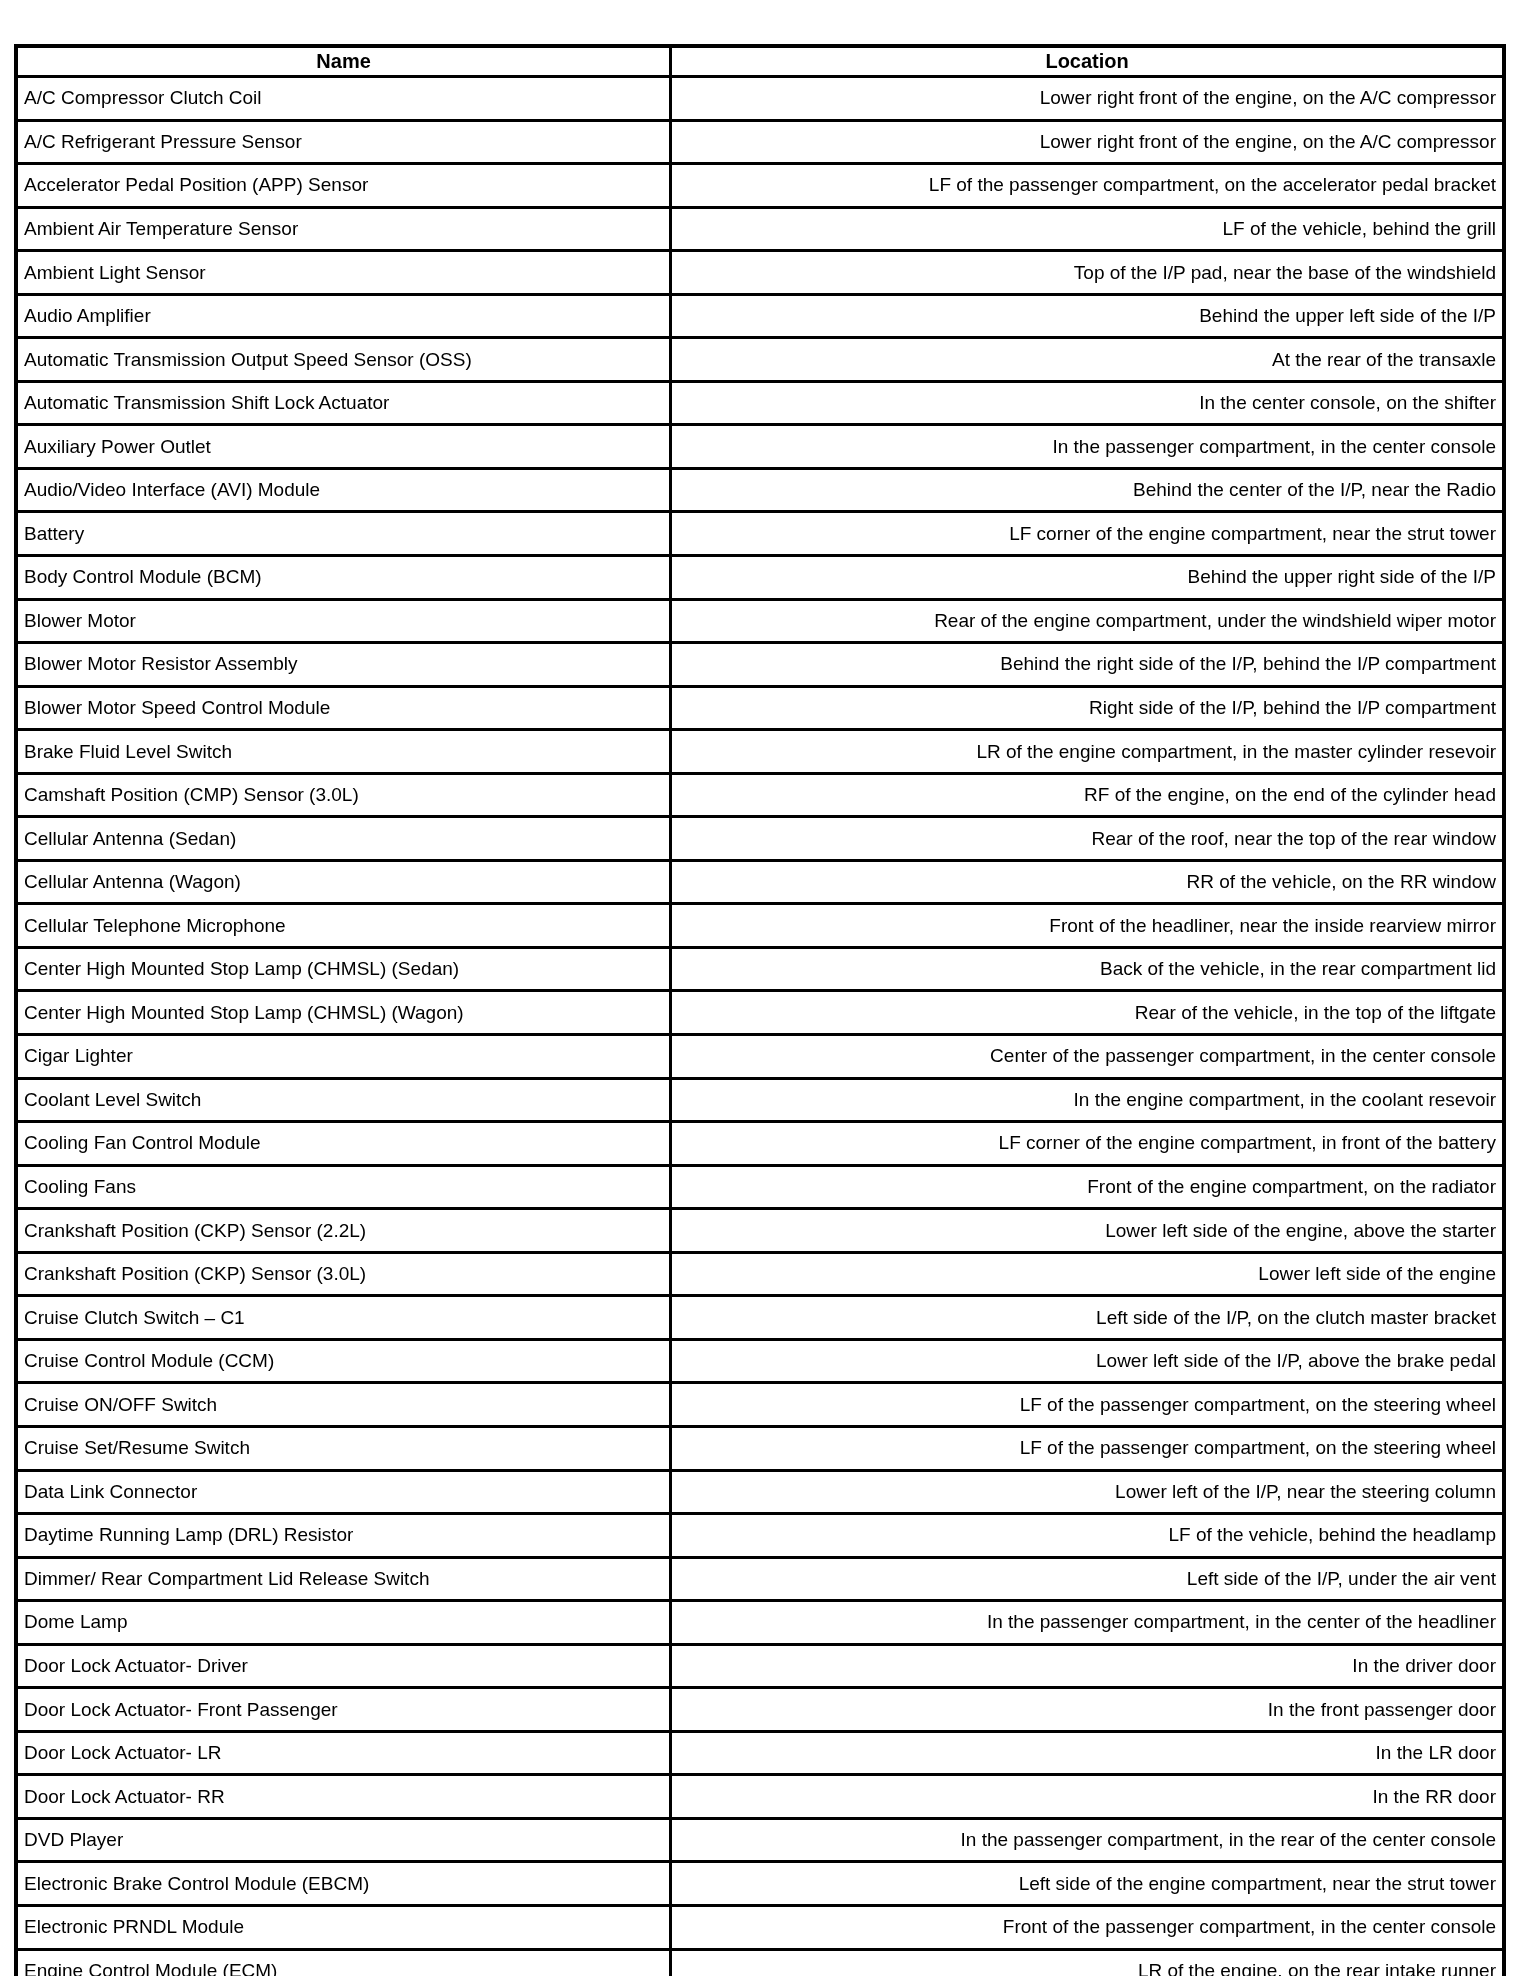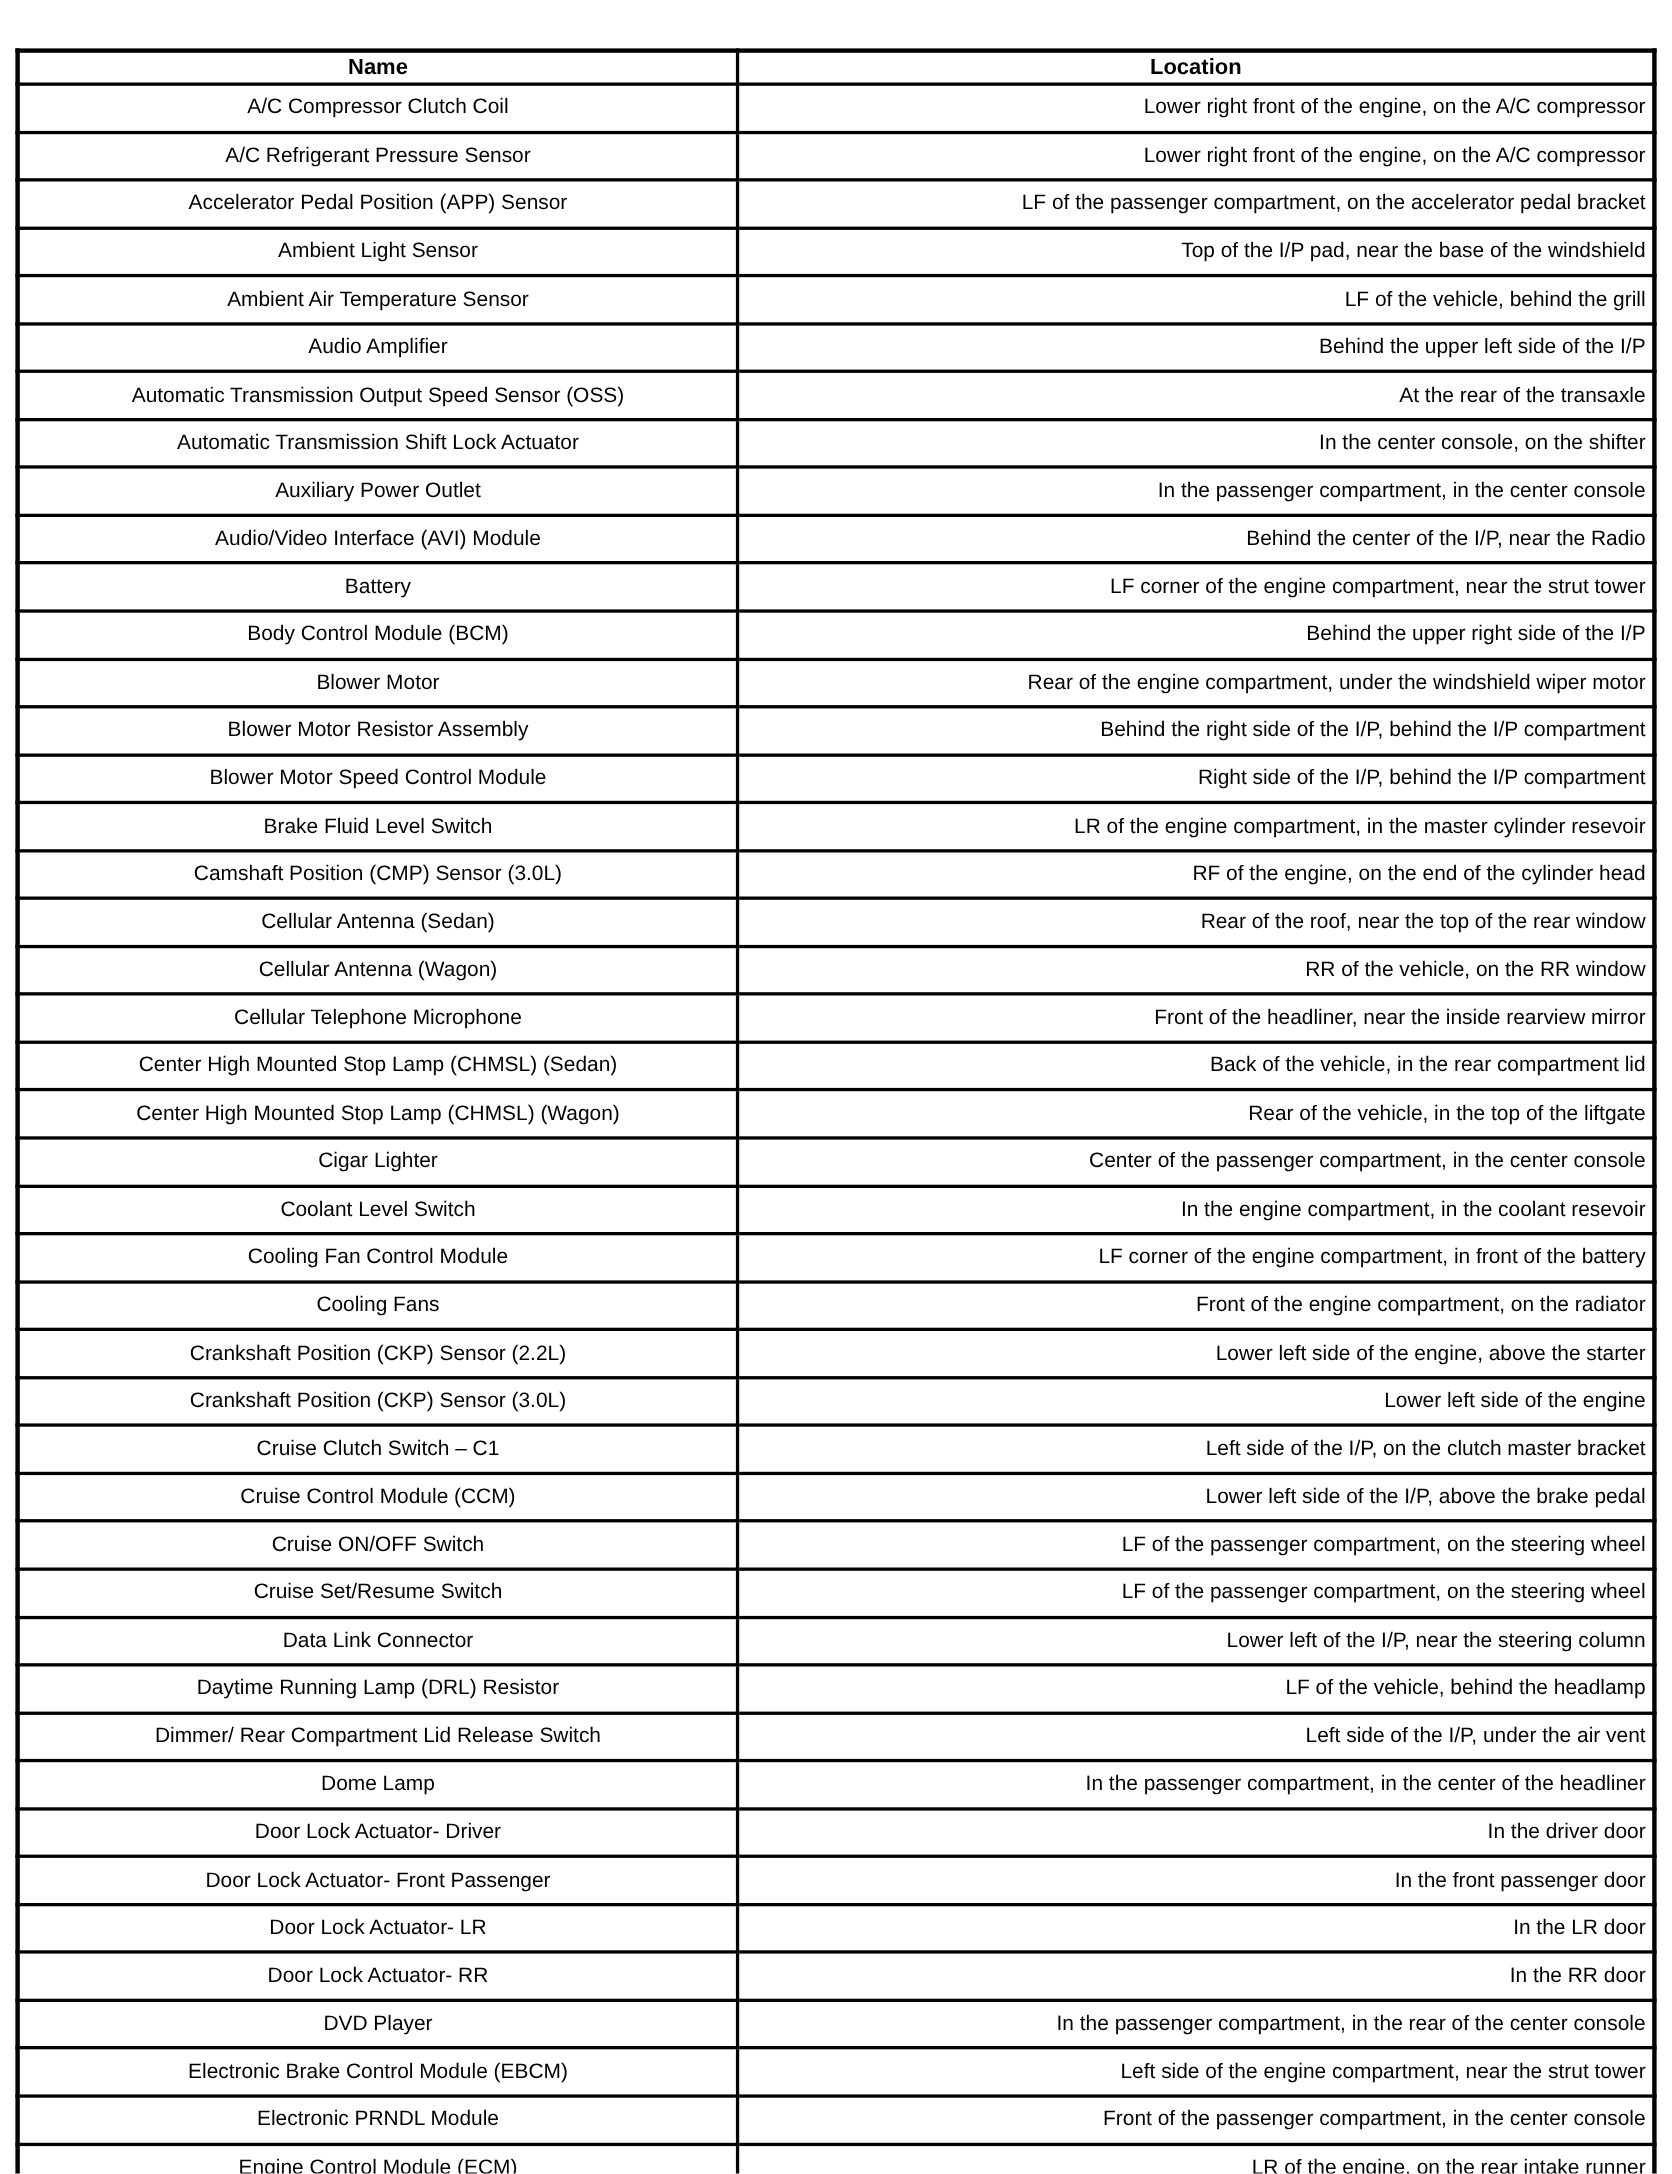--- a/index.html
+++ b/index.html
@@ -34,21 +34,21 @@
     overflow: hidden;
     white-space: nowrap;
   }
   table.component-table th {
     font-size: 20px;
     font-weight: bold;
     text-align: center;
   }
   col.col-name { width: 44%; }
   col.col-location { width: 56%; }
-  td.name-cell { text-align: center; }
+  td.name-cell { }
   td.location-cell { text-align: right; padding-left: 5px; }
 </style>
 </head>
 <body>
 
 <div class="page">
   <table class="component-table">
     <colgroup>
       <col class="col-name">
       <col class="col-location">
@@ -66,26 +66,26 @@
         </tr>
         <tr>
           <td class="name-cell">A/C Refrigerant Pressure Sensor</td>
           <td class="location-cell">Lower right front of the engine, on the A/C compressor</td>
         </tr>
         <tr>
           <td class="name-cell">Accelerator Pedal Position (APP) Sensor</td>
           <td class="location-cell">LF of the passenger compartment, on the accelerator pedal bracket</td>
         </tr>
         <tr>
+          <td class="name-cell">Ambient Air Temperature Sensor</td>
+          <td class="location-cell">LF of the vehicle, behind the grill</td>
+        </tr>
+        <tr>
           <td class="name-cell">Ambient Light Sensor</td>
           <td class="location-cell">Top of the I/P pad, near the base of the windshield</td>
-        </tr>
-        <tr>
-          <td class="name-cell">Ambient Air Temperature Sensor</td>
-          <td class="location-cell">LF of the vehicle, behind the grill</td>
         </tr>
         <tr>
           <td class="name-cell">Audio Amplifier</td>
           <td class="location-cell">Behind the upper left side of the I/P</td>
         </tr>
         <tr>
           <td class="name-cell">Automatic Transmission Output Speed Sensor (OSS)</td>
           <td class="location-cell">At the rear of the transaxle</td>
         </tr>
         <tr>

